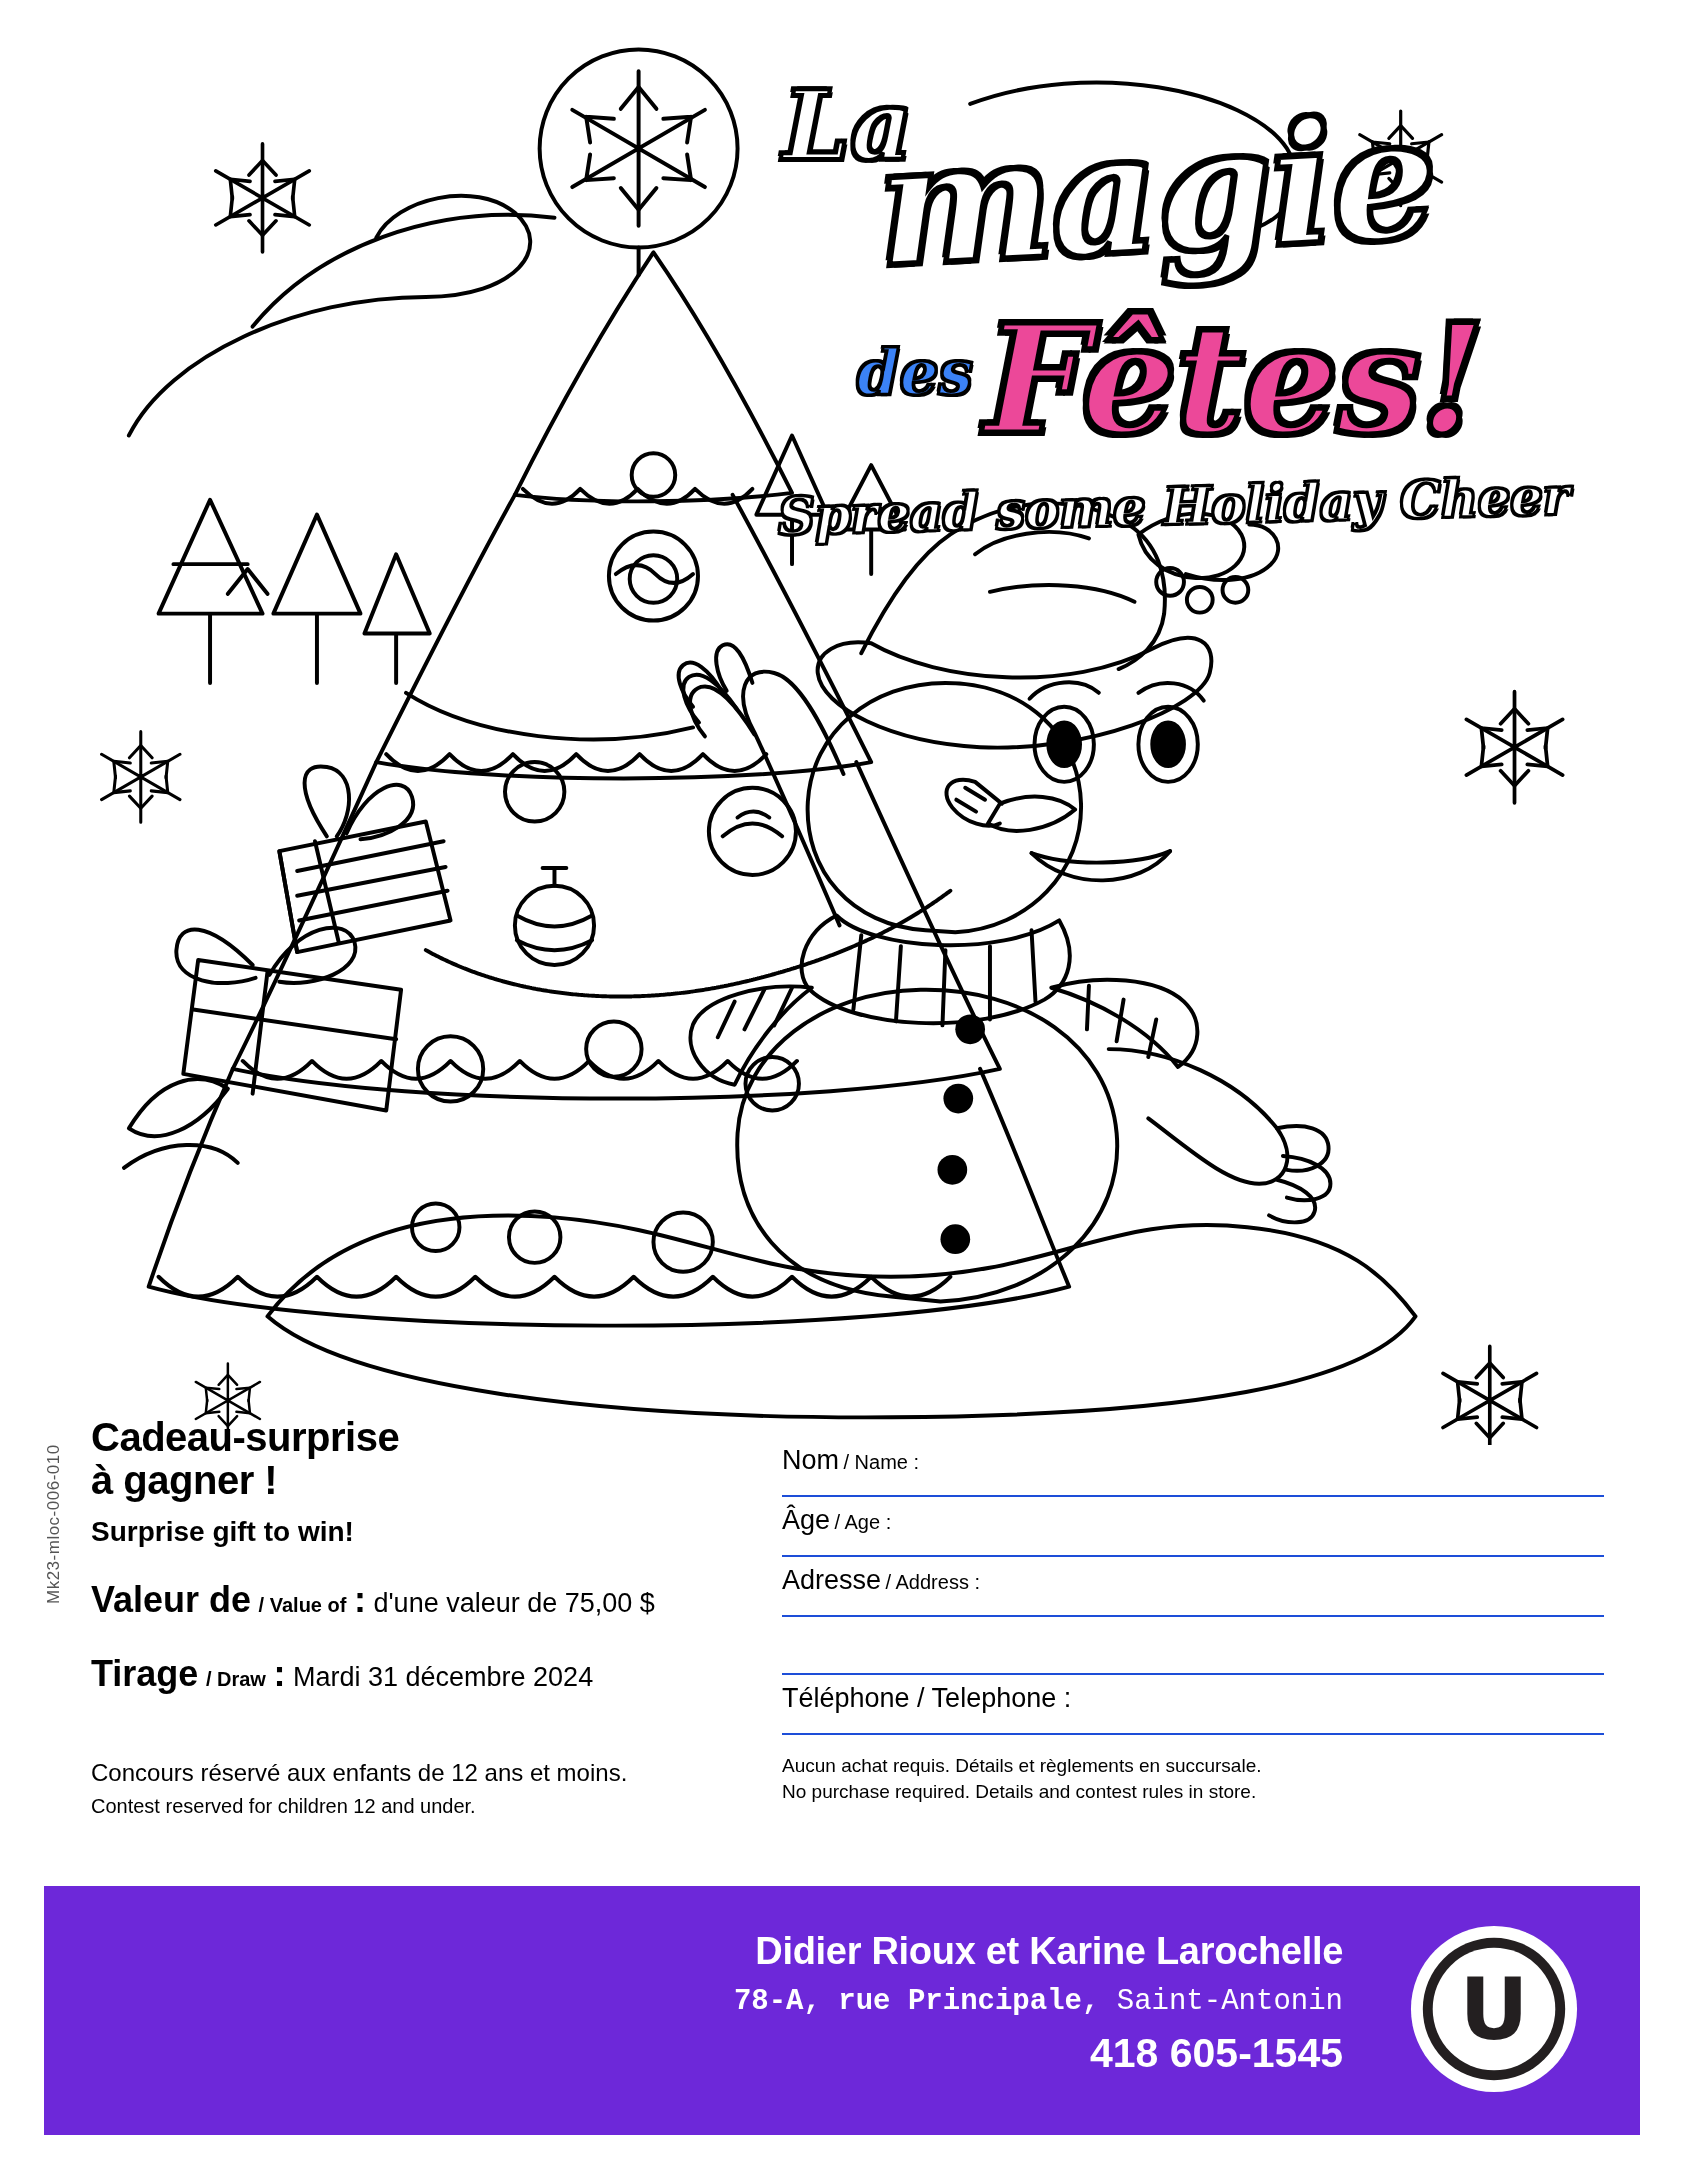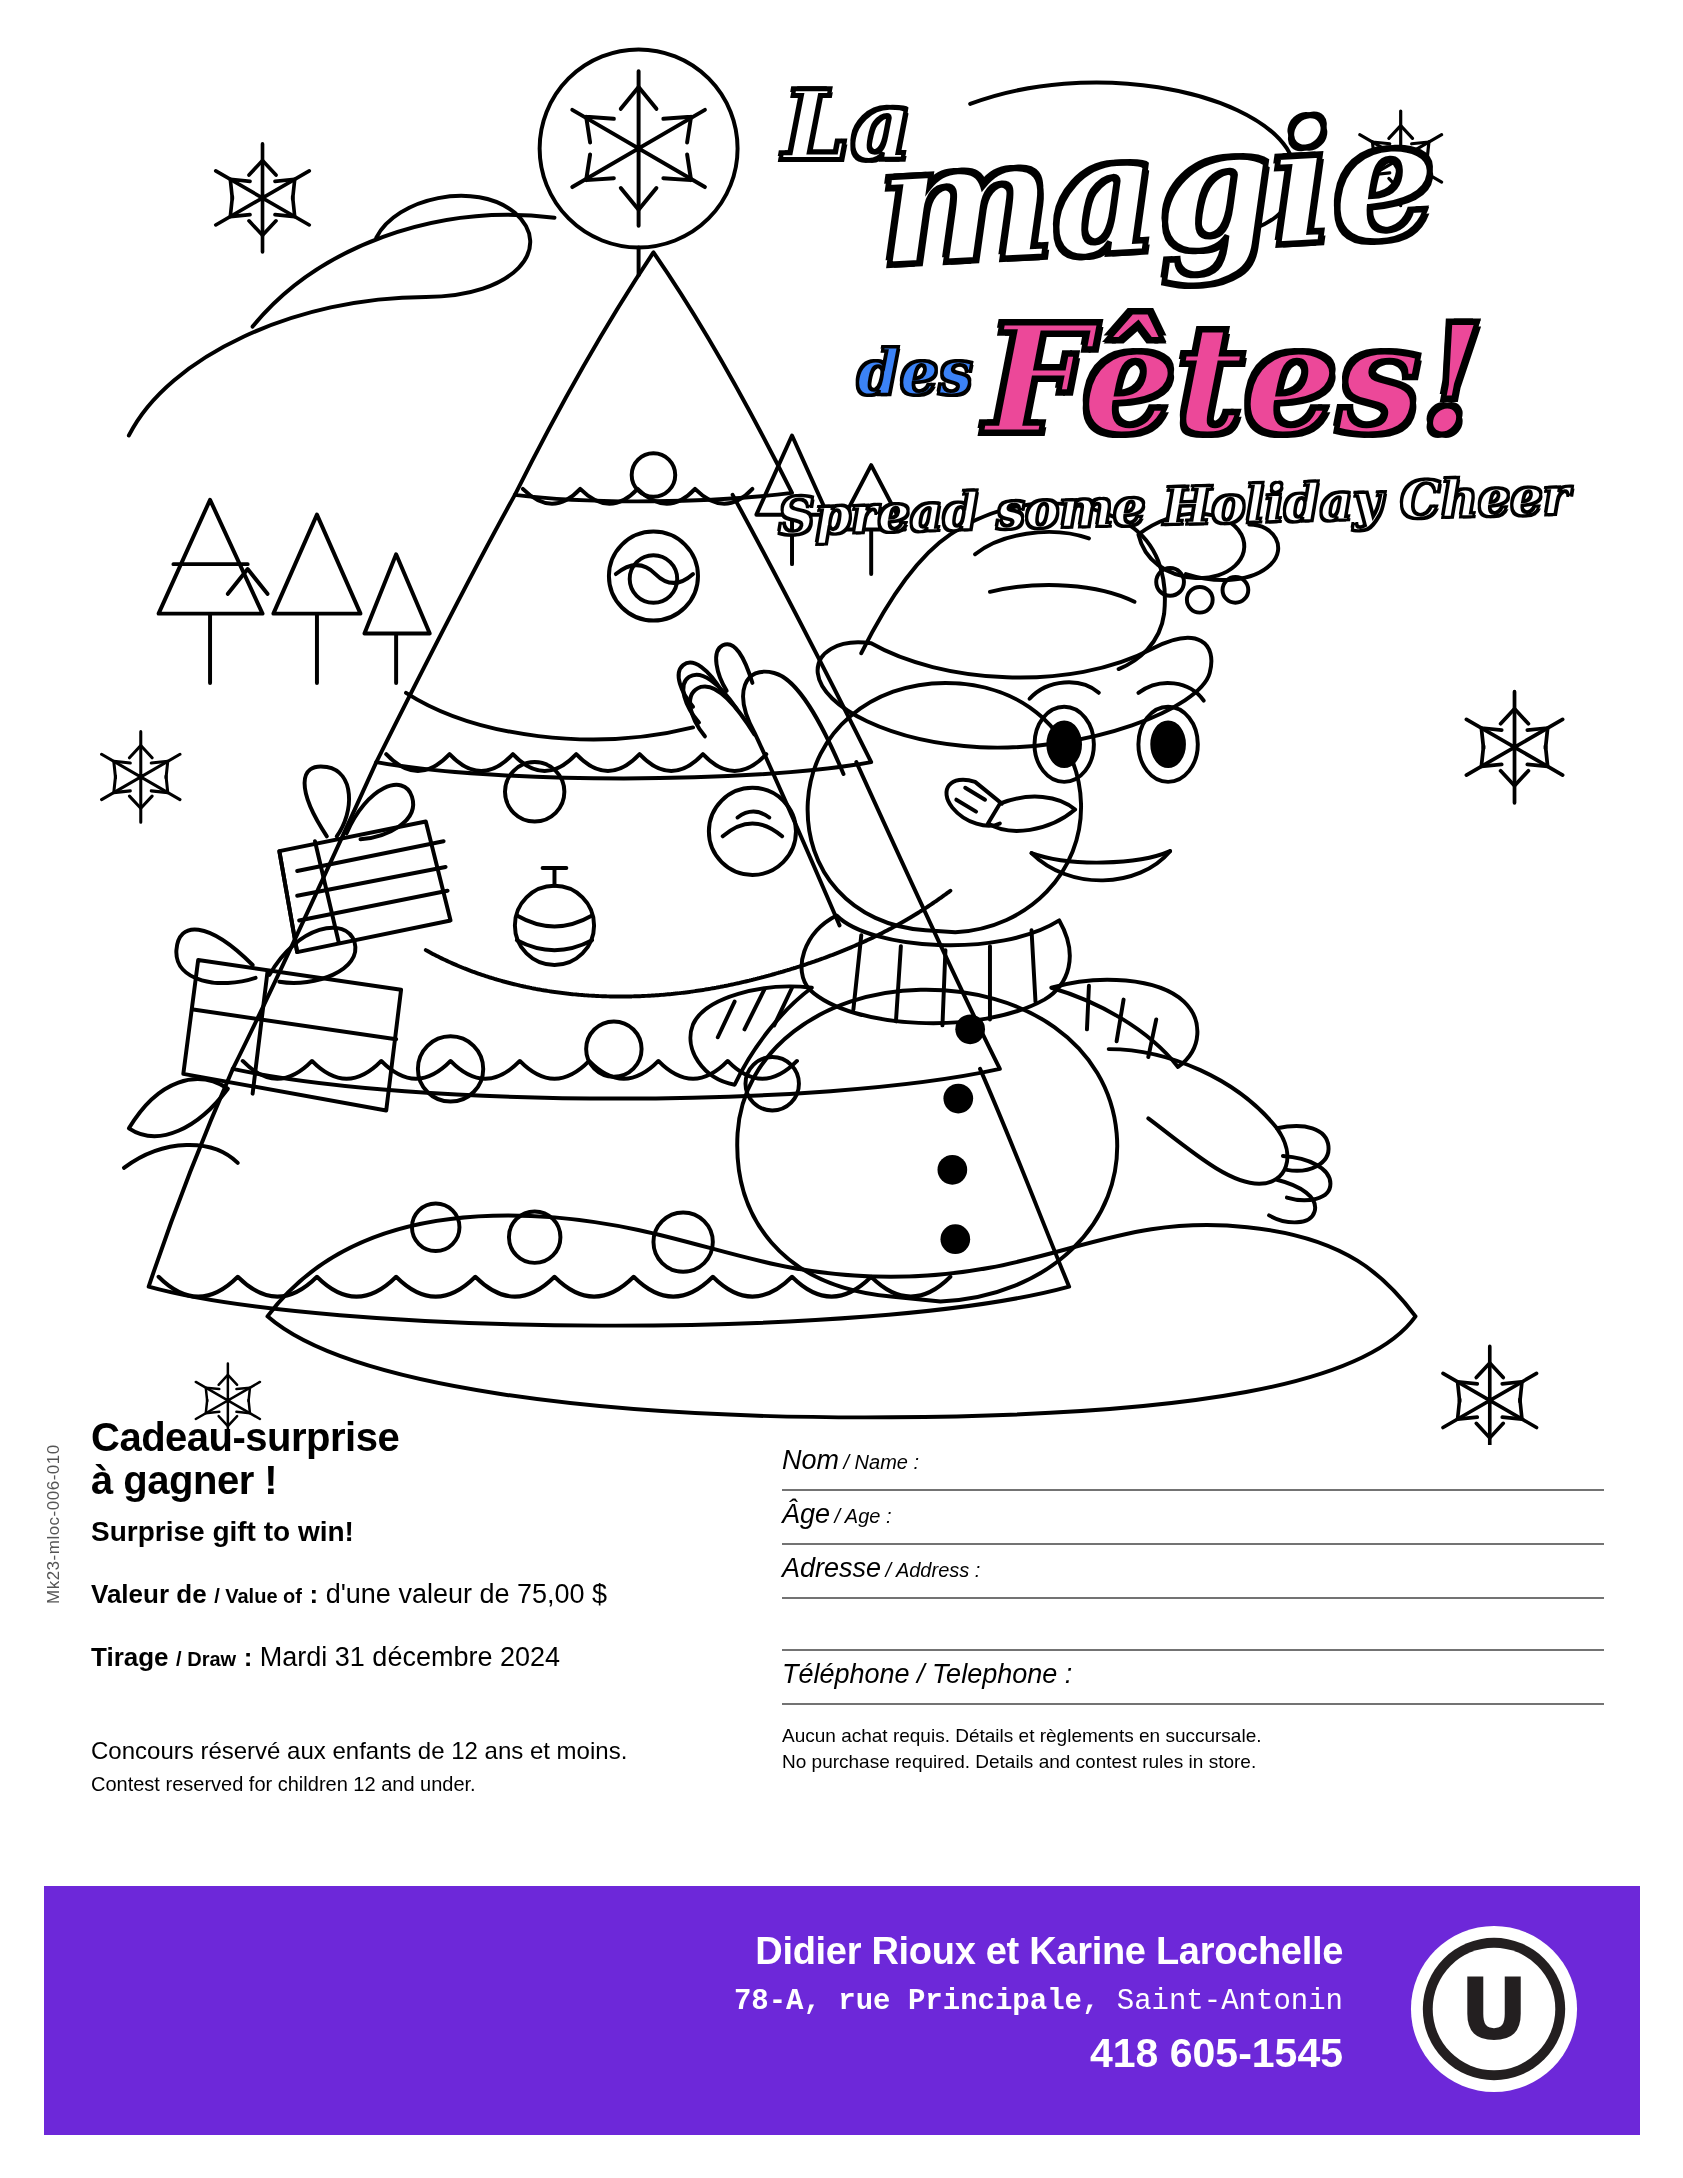--- a/index.html
+++ b/index.html
@@ -140,21 +140,21 @@
     font-size: 28px;
     font-weight: bold;
   }
   .kv-row {
     margin-top: 30px;
     font-size: 27px;
     line-height: 1.2;
   }
   .kv-label-fr {
     font-weight: bold;
-    font-size: 26px;
+    font-size: 36px;
     text-align: center;
   }
   .kv-label-en {
     font-weight: bold;
     font-size: 20px;
   }
   .kv-value {
     font-size: 27px;
     font-weight: normal;
   }
@@ -187,24 +187,23 @@
   
   .form-col {
     position: absolute;
     left: 782px;
     top: 1445px;
     width: 822px;
   }
   .field {
     position: relative;
     margin-bottom: 8px;
-    padding-bottom: 0;
-    border-bottom: 2px solid #737373;
+    padding-bottom: 6px;
+    border-bottom: 2px solid #1d4ed8;
     height: 44px;
-    font-style: italic;
   }
   .field.blank { height: 42px; }
   .field-label-fr {
     font-size: 27px;
   }
   .field-label-en {
     font-size: 20px;
   }
   .field-label-both {
     font-size: 27px;

